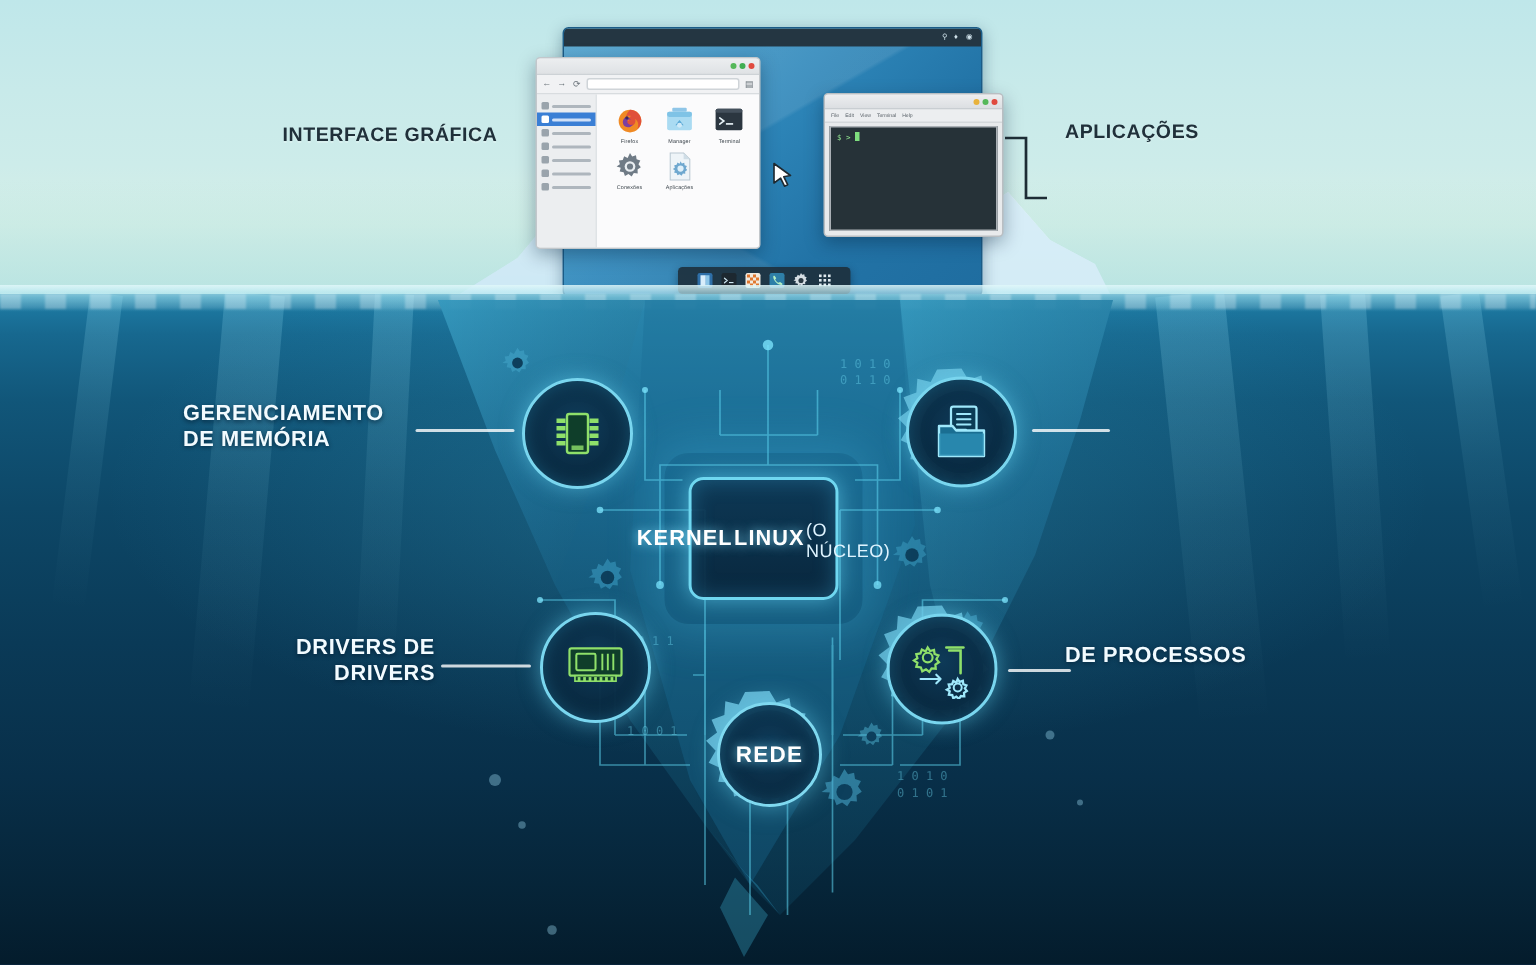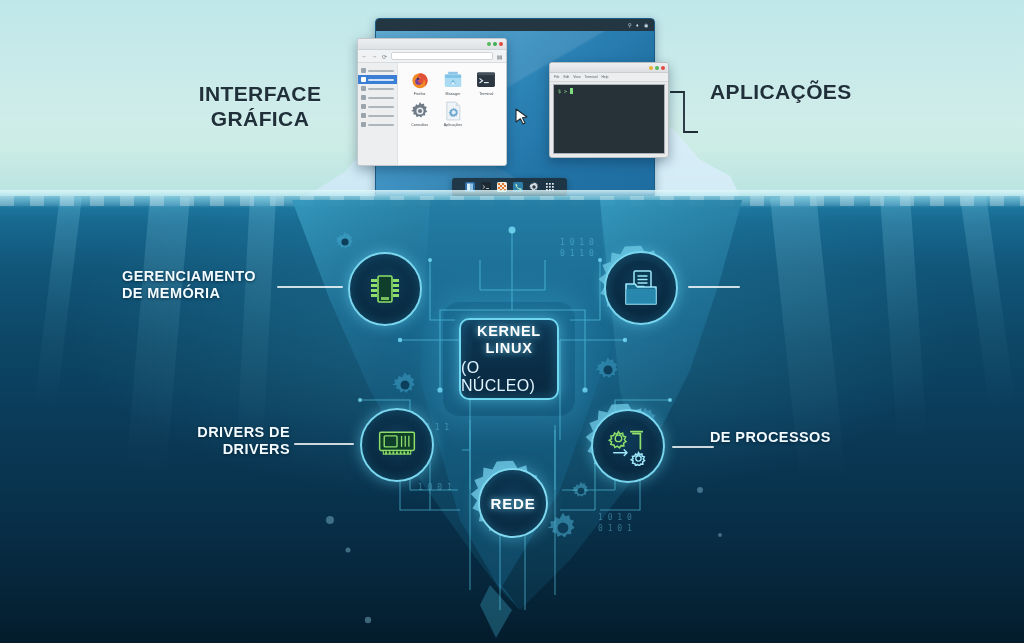--- a/index.html
+++ b/index.html
@@ -167,38 +167,38 @@
     box-shadow:0 2px 6px rgba(0,25,45,.4);
   }
   .dock-ic { width:12px; height:12px; border-radius:2px; display:block;}
 
   .cursor { position:absolute; left:515px; top:108px; width:14px; height:18px; }
 
   
   .lbl {
     position:absolute; font-weight:bold; letter-spacing:.4px; line-height:1.18;
   }
-  .lbl.dark { color:#20303a; font-size:21px; text-shadow:0 1px 0 rgba(255,255,255,.25);}
+  .lbl.dark { color:#20303a; font-size:13px; text-shadow:0 1px 0 rgba(255,255,255,.25);}
   .lbl.light { color:#f2fbff; font-size:14.5px; text-shadow:0 1px 3px rgba(0,25,45,.7);}
   .leader {
     position:absolute; height:1.5px; background:rgba(255,255,255,.8); border-radius:1px;
   }
 
   
   .kernel {
     position:absolute; left:459px; top:318px; width:100px; height:82px;
     border-radius:10px;
     background: linear-gradient(180deg, rgba(12,52,80,.92), rgba(8,36,58,.95));
     border:2px solid #6fd7f0;
     box-shadow: 0 0 14px rgba(110,220,250,.55), inset 0 0 14px rgba(60,170,215,.35);
-    display:flex; flex-direction:column; align-items:center; justify-content:center; gap:1px;
+    display:flex; flex-direction:row; align-items:center; justify-content:center; gap:1px;
   }
   .kernel .k1 { font-size:14.5px; font-weight:bold; color:#ffffff; letter-spacing:.7px; text-shadow:0 0 7px rgba(130,225,255,.9);}
   .kernel .k2 { font-size:14.5px; font-weight:bold; color:#ffffff; letter-spacing:.7px; text-shadow:0 0 7px rgba(130,225,255,.9);}
-  .kernel .k3 { font-size:16px; color:#dff4ff; letter-spacing:.3px; margin-top:2px;}
+  .kernel .k3 { font-size:12px; color:#dff4ff; letter-spacing:.3px; margin-top:2px;}
   .kernel-halo {
     position:absolute; left:443px; top:302px; width:132px; height:114px;
     border-radius:16px; box-shadow:0 0 30px 8px rgba(80,200,240,.22);
     pointer-events:none;
   }
 
   
   .node {
     position:absolute; width:74px; height:74px; border-radius:50%;
     background: radial-gradient(circle at 50% 42%, rgba(14,58,88,.95) 0%, rgba(8,38,60,.98) 70%);

